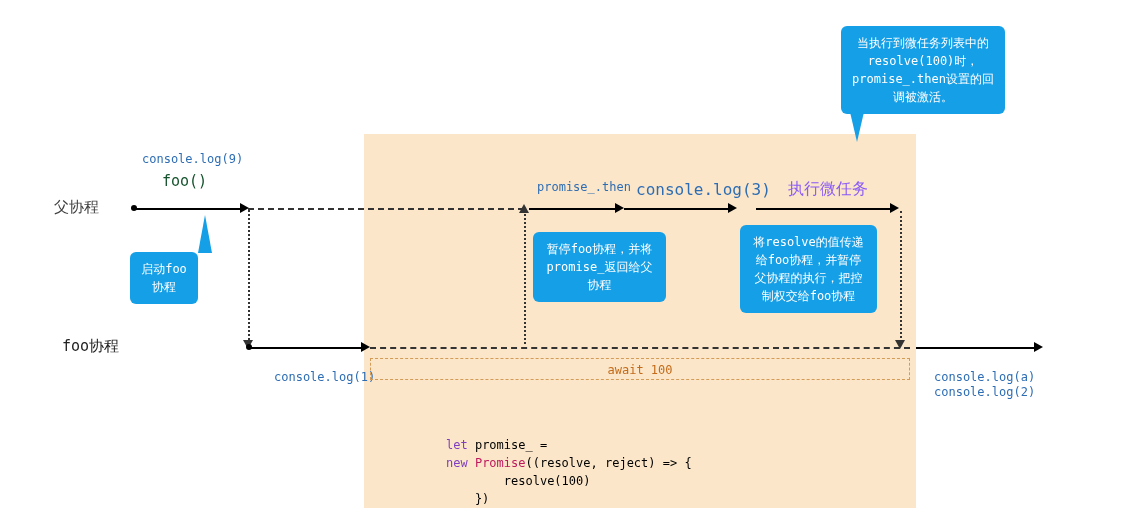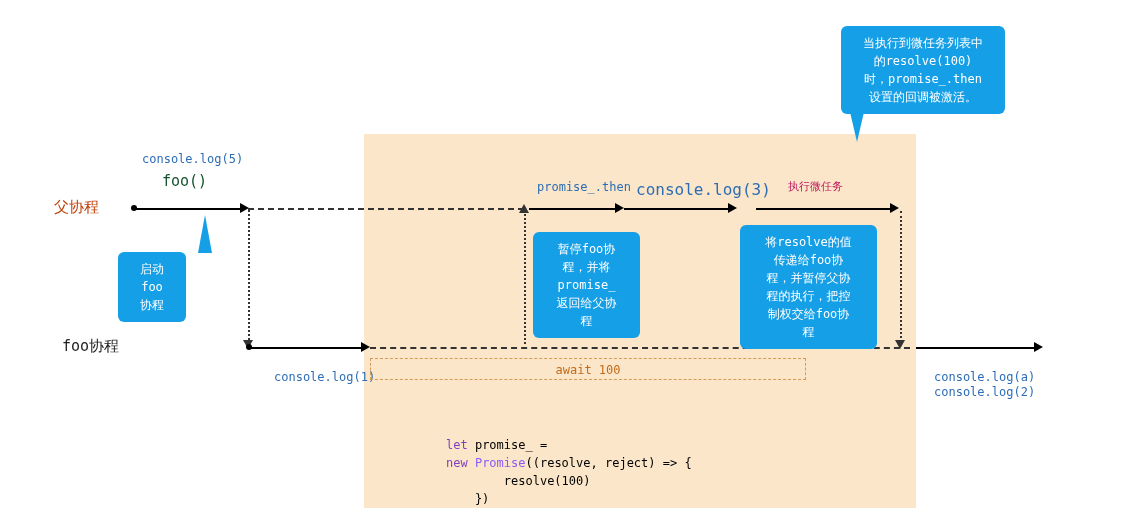--- a/index.html
+++ b/index.html
@@ -8,38 +8,38 @@
     padding: 0;
     font-family: "PingFang SC", "Microsoft YaHei", monospace, sans-serif;
     background: #fff;
     width: 1142px;
     height: 508px;
     position: relative;
     overflow: hidden;
   }
   .mono { font-family: "Menlo", "Consolas", monospace; }
   .code-blue { color: #2d6db4; }
-  .code-green { color: #8b5cf6; margin-top: 25px; }
+  .code-green { color: #be185d; margin-top: 25px; }
   .code-purple { color: #7f3fbf; }
 
   .bg-box {
     position: absolute;
     left: 364px;
     top: 134px;
     width: 552px;
     height: 374px;
     background: #fbe6c9;
   }
 
   .label-parent {
     position: absolute;
     left: 54px;
     top: 198px;
     font-size: 15px;
-    color: #c2410c;
+    color: #404040;
   }
   .label-foo {
     position: absolute;
     left: 62px;
     top: 337px;
     font-size: 15px;
     color: #222;
   }
 
   .code-log0 {
@@ -73,22 +73,22 @@
     position: absolute;
     left: 636px;
     top: 180px;
     font-size: 16px;
     text-align: center;
   }
   .microtask {
     position: absolute;
     left: 788px;
     top: 179px;
-    font-size: 11px;
-    color: #be185d;
+    font-size: 16px;
+    color: #8b5cf6;
     font-weight: 500;
   }
   .code-loga {
     position: absolute;
     left: 934px;
     top: 370px;
     font-size: 12px;
   }
   .code-log2 {
     position: absolute;
@@ -96,31 +96,31 @@
     top: 385px;
     font-size: 12px;
   }
 
   .callout-blue {
     position: absolute;
     background: #159fe7;
     color: #fff;
     border-radius: 6px;
     font-size: 12px;
-    padding: 8px 22px;
+    padding: 8px 10px;
     text-align: center;
     line-height: 1.5;
   }
   .callout-pointer {
     position: absolute;
     width: 0; height: 0;
   }
 
   .callout-start {
-    left: 118px;
+    left: 130px;
     top: 252px;
     width: 68px;
   }
   .ptr-start {
     left: 198px; top: 215px;
     border-left: 7px solid transparent;
     border-right: 7px solid transparent;
     border-bottom: 38px solid #159fe7;
   }
 
@@ -132,33 +132,33 @@
   .ptr-top {
     left: 850px; top: 112px;
     border-left: 7px solid transparent;
     border-right: 7px solid transparent;
     border-top: 30px solid #159fe7;
   }
 
   .callout-pause {
     left: 533px;
     top: 232px;
-    width: 107px;
+    width: 133px;
   }
   .callout-resolve {
     left: 740px;
     top: 225px;
     width: 137px;
   }
 
   .await-box {
     position: absolute;
     left: 370px;
     top: 358px;
-    width: 436px;
+    width: 540px;
     height: 22px;
     border: 1px dashed #d49b56;
     text-align: center;
     color: #c46b1a;
     font-size: 12px;
     line-height: 22px;
   }
 
   .code-block {
     position: absolute;
@@ -203,21 +203,21 @@
 </style>
 </head>
 <body>
 
 <div class="bg-box"></div>
 
 <div class="label-parent">父协程</div>
 <div class="label-foo">foo协程</div>
 
 <div class="mono code-log0">
-  <span class="code-blue">console.log(5)</span>
+  <span class="code-blue">console.log(9)</span>
 </div>
 <div class="foo-call">foo()</div>
 
 <div class="callout-pointer ptr-start"></div>
 <div class="callout-blue callout-start">启动foo协程</div>
 
 <div class="dot" style="left:131px; top:205px;"></div>
 <div class="solid-h" style="left:134px; top:208px; width:108px;"></div>
 <div class="arrow-r" style="left:240px; top:203px;"></div>
 <div class="dash-h" style="left:248px; top:208px; width:276px;"></div>

